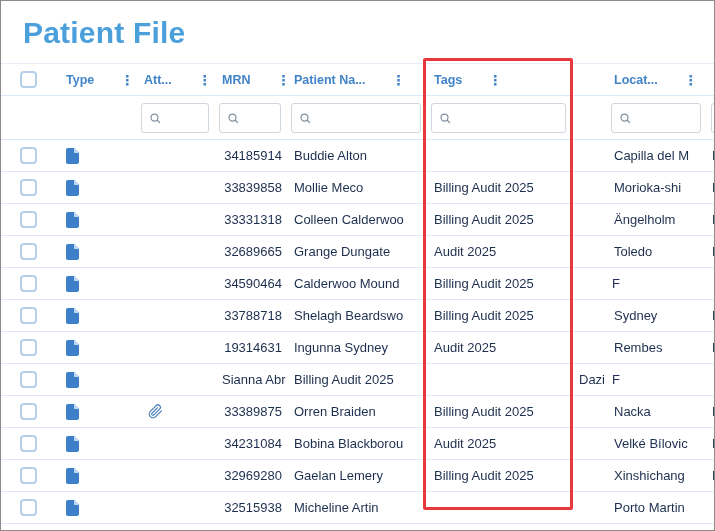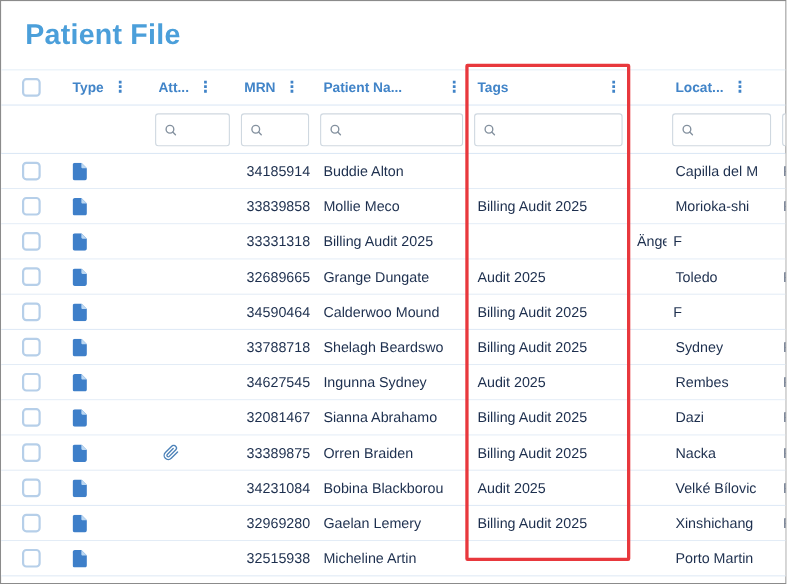--- a/index.html
+++ b/index.html
@@ -1,26 +1,26 @@
 <!DOCTYPE html>
 <html><head>
 <meta charset="utf-8">
 <style>
   *{box-sizing:border-box;margin:0;padding:0}
   html,body{background:#e9e9e9}
   body{font-family:"Liberation Sans",sans-serif}
   .screen{position:relative;width:715px;height:531px;border:1px solid #8b8b8b;background:#fff;overflow:hidden;margin:0 auto}
   .page-header{padding:15px 0 0 22px;height:62px}
-  .page-title{font-size:26px;font-weight:600;color:#4b9fda;letter-spacing:.2px}
+  .page-title{font-size:30px;font-weight:600;color:#4b9fda;letter-spacing:.2px}
   .tbl{width:815px}
   .grid-row{display:grid;grid-template-columns:57px 78px 78px 72px 140px 145px 35px 100px 110px;align-items:stretch}
   .header-row{height:33px;border-top:1px solid #e6eff8;border-bottom:1px solid #dce8f5}
   .cell{display:flex;align-items:center;overflow:hidden;white-space:nowrap}
-  .header-cell{padding:0 6px 0 8px;color:#4184c8;font-size:12.5px;font-weight:700;gap:8px;cursor:pointer}
-  .header-cell.between{justify-content:space-between}
+  .header-cell{padding:0 6px 0 8px;color:#4184c8;font-size:12.5px;font-weight:700;gap:26px;cursor:pointer}
+  .header-cell.between{}
   .dots{color:#4184c8;font-size:14px;font-weight:700;font-family:"DejaVu Sans",sans-serif;cursor:pointer;line-height:1}
   .select-cell{padding-left:19px}
   .checkbox{width:17px;height:17px;border:2px solid #b6cfe9;border-radius:4px;background:#fff;flex:0 0 auto;cursor:pointer}
   .filter-row{height:44px;border-bottom:1px solid #dce8f5}
   .filter-cell{padding:0 5px}
   .filter-box{display:flex;align-items:center;gap:5px;width:100%;height:30px;border:1px solid #cfd8e0;border-radius:3px;background:#fff;padding-left:7px}
   .filter-box input{border:none;outline:none;flex:1;min-width:0;font-size:13px;color:#1d2f4e;background:transparent}
   .data-row{height:32px;border-bottom:1px solid #e0eaf6;font-size:13px;color:#1d2f4e;background:#fff;cursor:pointer}
   .type-cell{padding-left:8px}
   .att-cell{padding-left:12px}
@@ -210,20 +210,21 @@
       </span>
     </div>
     <div class="cell att-cell">
       <span class="icon att-icon" style="visibility: hidden;">
         <svg width="15" height="15" viewBox="0 0 24 24" fill="none" stroke="#4d82b8" stroke-width="2" stroke-linecap="round">
           <path d="M21.44 11.05l-9.19 9.19a6 6 0 0 1-8.49-8.49l9.19-9.19a4 4 0 0 1 5.66 5.66l-9.2 9.19a2 2 0 0 1-2.83-2.83l8.49-8.48"></path>
         </svg>
       </span>
     </div>
     <div class="cell mrn-cell">33331318</div>
+    <div class="cell name-cell">Colleen Calderwoo</div>
     <div class="cell tags-cell">Billing Audit 2025</div>
     <div class="cell"></div>
     <div class="cell loc-cell">Ängelholm</div>
     <div class="cell t-cell">F</div>
   </div>
 
   <div class="grid-row data-row">
     <div class="cell select-cell">
       <span class="checkbox"></span>
     </div>
@@ -315,21 +316,21 @@
         </svg>
       </span>
     </div>
     <div class="cell att-cell">
       <span class="icon att-icon" style="visibility: hidden;">
         <svg width="15" height="15" viewBox="0 0 24 24" fill="none" stroke="#4d82b8" stroke-width="2" stroke-linecap="round">
           <path d="M21.44 11.05l-9.19 9.19a6 6 0 0 1-8.49-8.49l9.19-9.19a4 4 0 0 1 5.66 5.66l-9.2 9.19a2 2 0 0 1-2.83-2.83l8.49-8.48"></path>
         </svg>
       </span>
     </div>
-    <div class="cell mrn-cell">34627545</div>
+    <div class="cell mrn-cell">19314631</div>
     <div class="cell name-cell">Ingunna Sydney</div>
     <div class="cell tags-cell">Audit 2025</div>
     <div class="cell"></div>
     <div class="cell loc-cell">Rembes</div>
     <div class="cell t-cell">F</div>
   </div>
 
   <div class="grid-row data-row">
     <div class="cell select-cell">
       <span class="checkbox"></span>
@@ -342,21 +343,20 @@
         </svg>
       </span>
     </div>
     <div class="cell att-cell">
       <span class="icon att-icon" style="visibility: hidden;">
         <svg width="15" height="15" viewBox="0 0 24 24" fill="none" stroke="#4d82b8" stroke-width="2" stroke-linecap="round">
           <path d="M21.44 11.05l-9.19 9.19a6 6 0 0 1-8.49-8.49l9.19-9.19a4 4 0 0 1 5.66 5.66l-9.2 9.19a2 2 0 0 1-2.83-2.83l8.49-8.48"></path>
         </svg>
       </span>
     </div>
-    <div class="cell mrn-cell">32081467</div>
     <div class="cell name-cell">Sianna Abrahamo</div>
     <div class="cell tags-cell">Billing Audit 2025</div>
     <div class="cell"></div>
     <div class="cell loc-cell">Dazi</div>
     <div class="cell t-cell">F</div>
   </div>
 
   <div class="grid-row data-row">
     <div class="cell select-cell">
       <span class="checkbox"></span>

